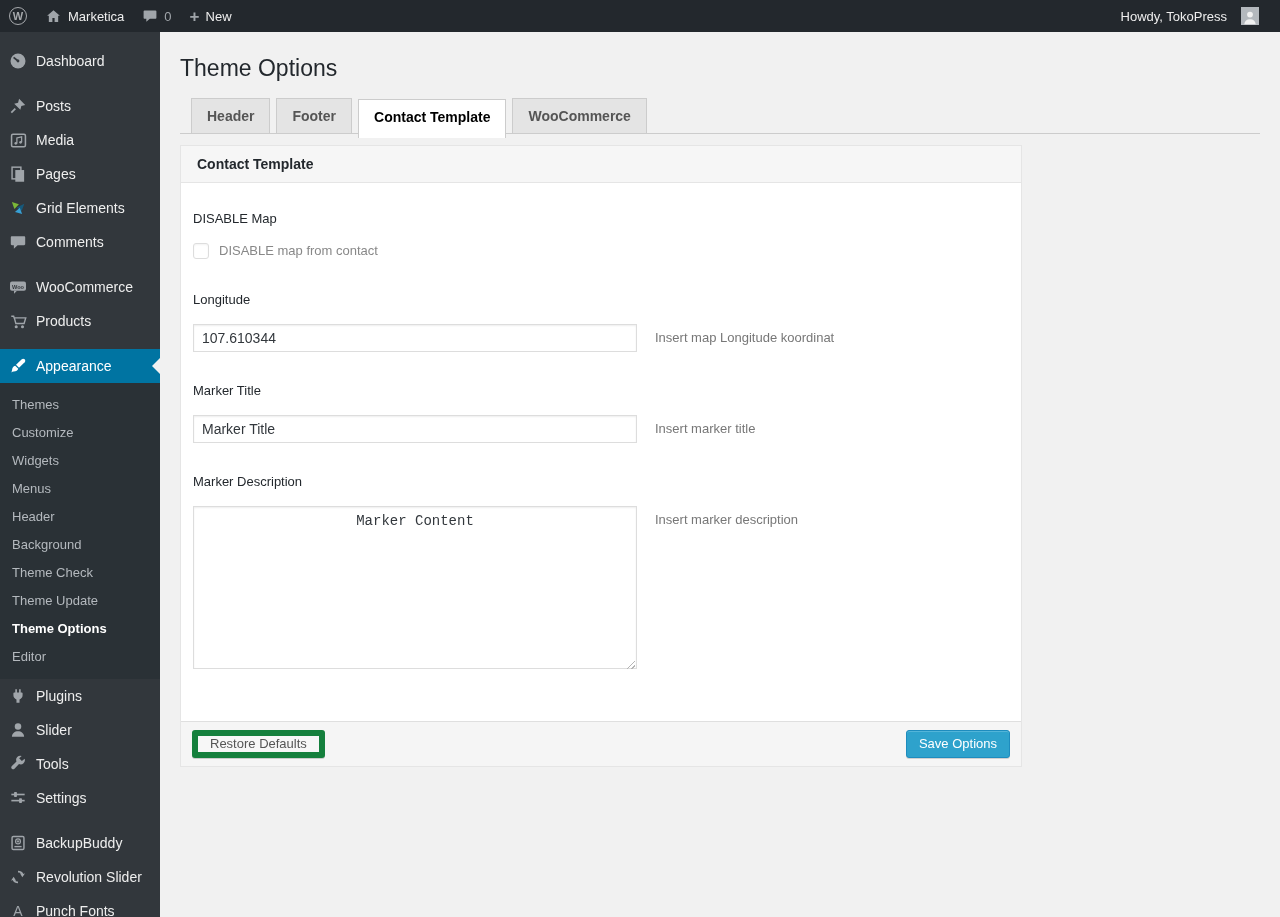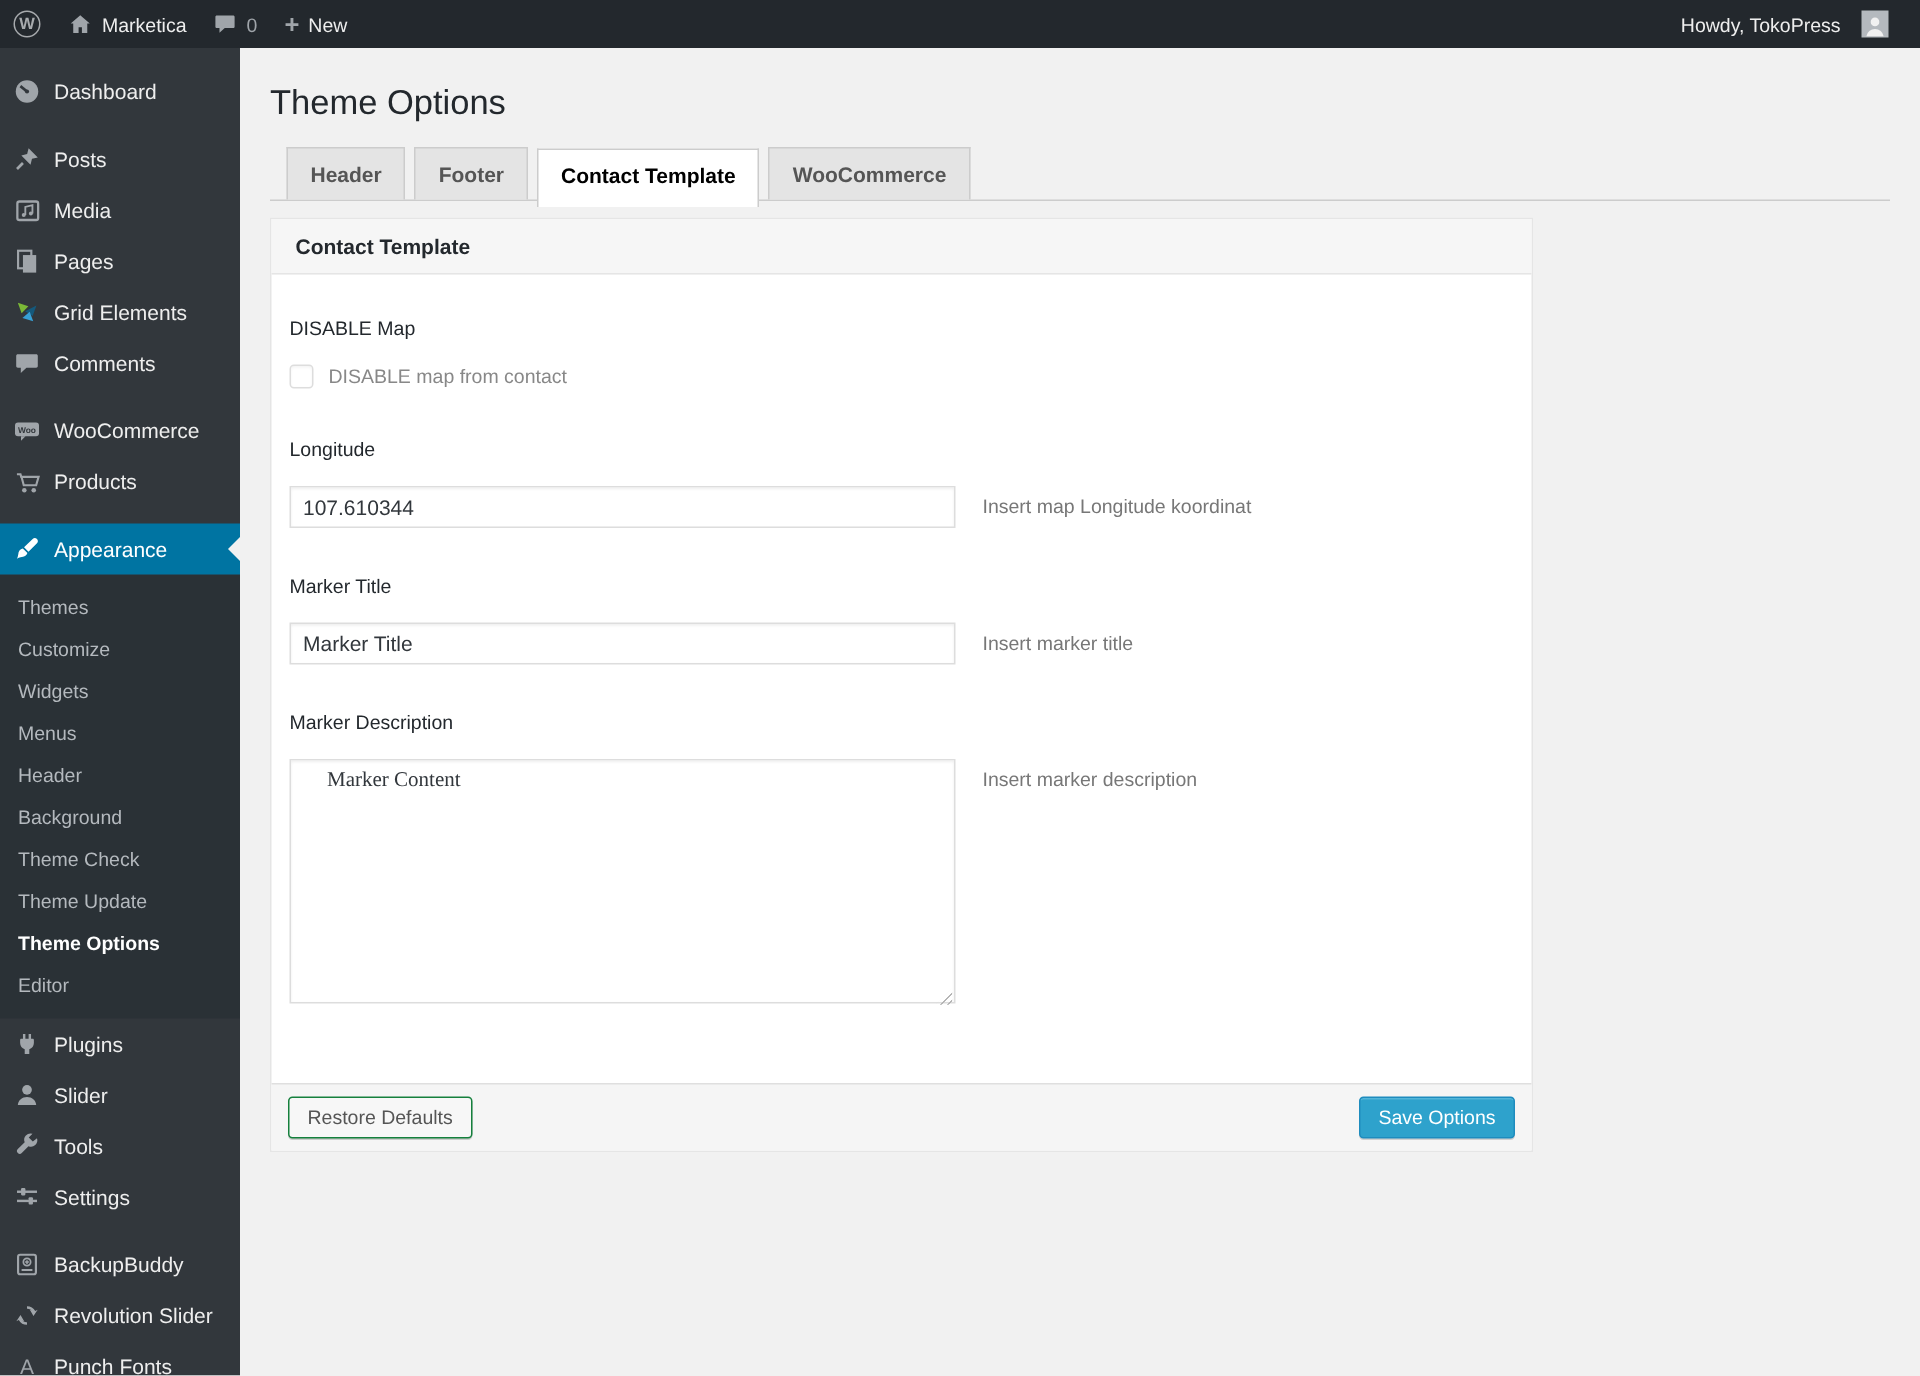--- a/index.html
+++ b/index.html
@@ -45,30 +45,30 @@
   .panel-header { background:#f6f6f6; border-bottom:1px solid #e5e5e5; padding:10px 16px; font-size:14px; font-weight:bold; color:#23282d; }
   .panel-body { padding:28px 20px 48px 12px; }
 
   .field { margin-bottom:31px; }
   .field:last-child { margin-bottom:0; }
   .field-label { font-size:13px; font-weight:normal; color:#23282d; margin-bottom:17px; }
   .cb-row { display:flex; align-items:center; gap:10px; font-size:13px; color:#888; cursor:pointer; }
   .cb-row input { width:16px; height:16px; appearance:none; background:#fff; border:1px solid #ddd; border-radius:3px; box-shadow:inset 0 1px 2px rgba(0,0,0,.05); cursor:pointer; }
   .field-row { display:flex; align-items:flex-start; }
   .text-input { width:444px; height:28px; border:1px solid #ddd; box-shadow:inset 0 1px 2px rgba(0,0,0,.07); padding:3px 8px; font-size:14px; color:#32373c; font-family:"Liberation Sans", sans-serif; background:#fff; }
-  textarea.text-area { width:444px; height:163px; border:1px solid #ddd; box-shadow:inset 0 1px 2px rgba(0,0,0,.07); padding:6px 24px; font-size:14px; color:#32373c; font-family:Liberation Serif, serif; resize:none; }
+  textarea.text-area { width:444px; height:163px; border:1px solid #ddd; box-shadow:inset 0 1px 2px rgba(0,0,0,.07); padding:6px 24px; font-size:14px; color:#32373c; font-family:Liberation Mono, monospace; resize:none;text-align:center; }
   .ta-wrap { position:relative; display:inline-block; }
   .ta-grip { position:absolute; right:2px; bottom:4px; width:11px; height:11px;
       background:repeating-linear-gradient(-45deg, transparent 0 2px, #b5b5b5 2px 3px);
       clip-path:polygon(100% 0, 100% 100%, 0 100%); cursor:nwse-resize; }
   .help { margin-left:18px; padding-top:6px; font-size:13px; color:#777; }
 
   .panel-footer { background:#f5f5f5; border-top:1px solid #dfdfdf; padding:8px 11px; display:flex; justify-content:space-between; align-items:center; }
   .btn { height:28px; padding:0 12px; font-size:13px; border-radius:3px; cursor:pointer; font-family:"Liberation Sans", sans-serif; }
-  .btn.secondary { background:#f7f7f7; border:1px solid #15803d; color:#555; box-shadow:0 1px 0 #ccc; }
+  .btn.secondary { background:#f7f7f7; border:6px solid #15803d; color:#555; box-shadow:0 1px 0 #ccc; }
   .btn.primary { background:#2ea2cc; border:1px solid #1e8cbe; color:#fff; box-shadow:inset 0 1px 0 rgba(120,200,230,.5), 0 1px 0 rgba(0,0,0,.15); }
 </style>
 </head>
 <body>
 
 <div class="adminbar">
   <div class="ab-left">
     <span class="ab-item">
       <span class="wp-circle">W</span>
     </span>

